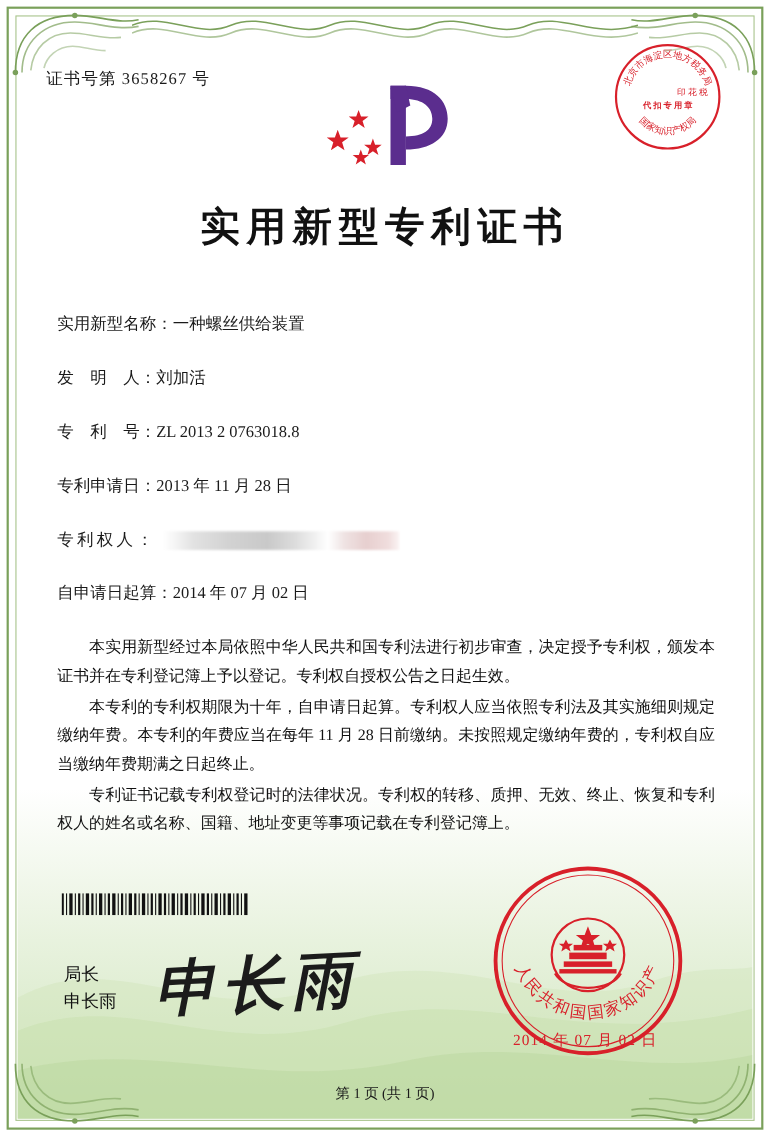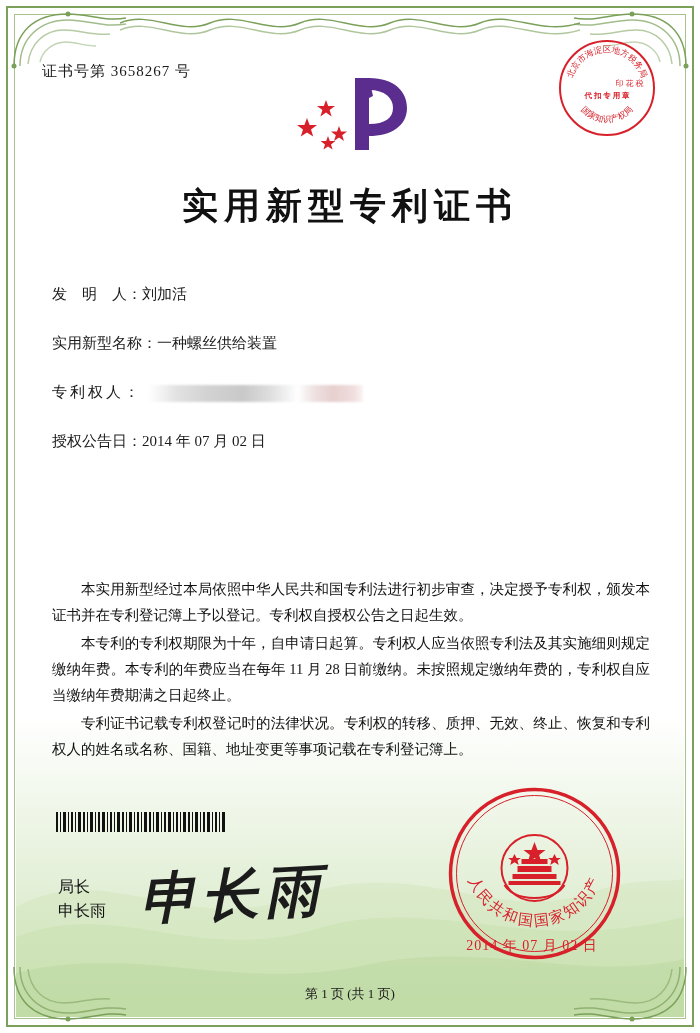--- a/index.html
+++ b/index.html
@@ -304,30 +304,36 @@
         </text>
       </svg>
       <div class="seal-center-line" style="top:38px;margin-left:45px;">印 花 税</div>
       <div class="seal-center-line" style="top:51px;font-size:7.5px;font-weight:bold;">代 扣 专 用 章</div>
     </div>
 
     <div class="title">实用新型专利证书</div>
 
     <div class="fields">
       <div class="field-row">
+        <span class="field-label">实用新型名称：</span><span class="field-value">一种螺丝供给装置</span>
+      </div>
+      <div class="field-row">
         <span class="field-label">发　明　人：</span><span class="field-value">刘加活</span>
       </div>
       <div class="field-row">
-        <span class="field-label">实用新型名称：</span><span class="field-value">一种螺丝供给装置</span>
+        <span class="field-label">专　利　号：</span><span class="field-value">ZL 2013 2 0763018.8</span>
+      </div>
+      <div class="field-row">
+        <span class="field-label">专利申请日：</span><span class="field-value">2013 年 11 月 28 日</span>
       </div>
       <div class="field-row">
         <span class="field-label" style="letter-spacing:3px;">专利权人：</span><span class="redacted"></span>
       </div>
       <div class="field-row">
-        <span class="field-label">授权公告日：</span><span class="field-value">2014 年 07 月 02 日</span>
+        <span class="field-label">自申请日起算：</span><span class="field-value">2014 年 07 月 02 日</span>
       </div>
     </div>
 
     <div class="paragraphs">
       <p>本实用新型经过本局依照中华人民共和国专利法进行初步审查，决定授予专利权，颁发本证书并在专利登记簿上予以登记。专利权自授权公告之日起生效。</p>
       <p>本专利的专利权期限为十年，自申请日起算。专利权人应当依照专利法及其实施细则规定缴纳年费。本专利的年费应当在每年 11 月 28 日前缴纳。未按照规定缴纳年费的，专利权自应当缴纳年费期满之日起终止。</p>
       <p>专利证书记载专利权登记时的法律状况。专利权的转移、质押、无效、终止、恢复和专利权人的姓名或名称、国籍、地址变更等事项记载在专利登记簿上。</p>
     </div>
 
     <svg class="barcode" viewBox="0 0 172 20" preserveAspectRatio="none">

